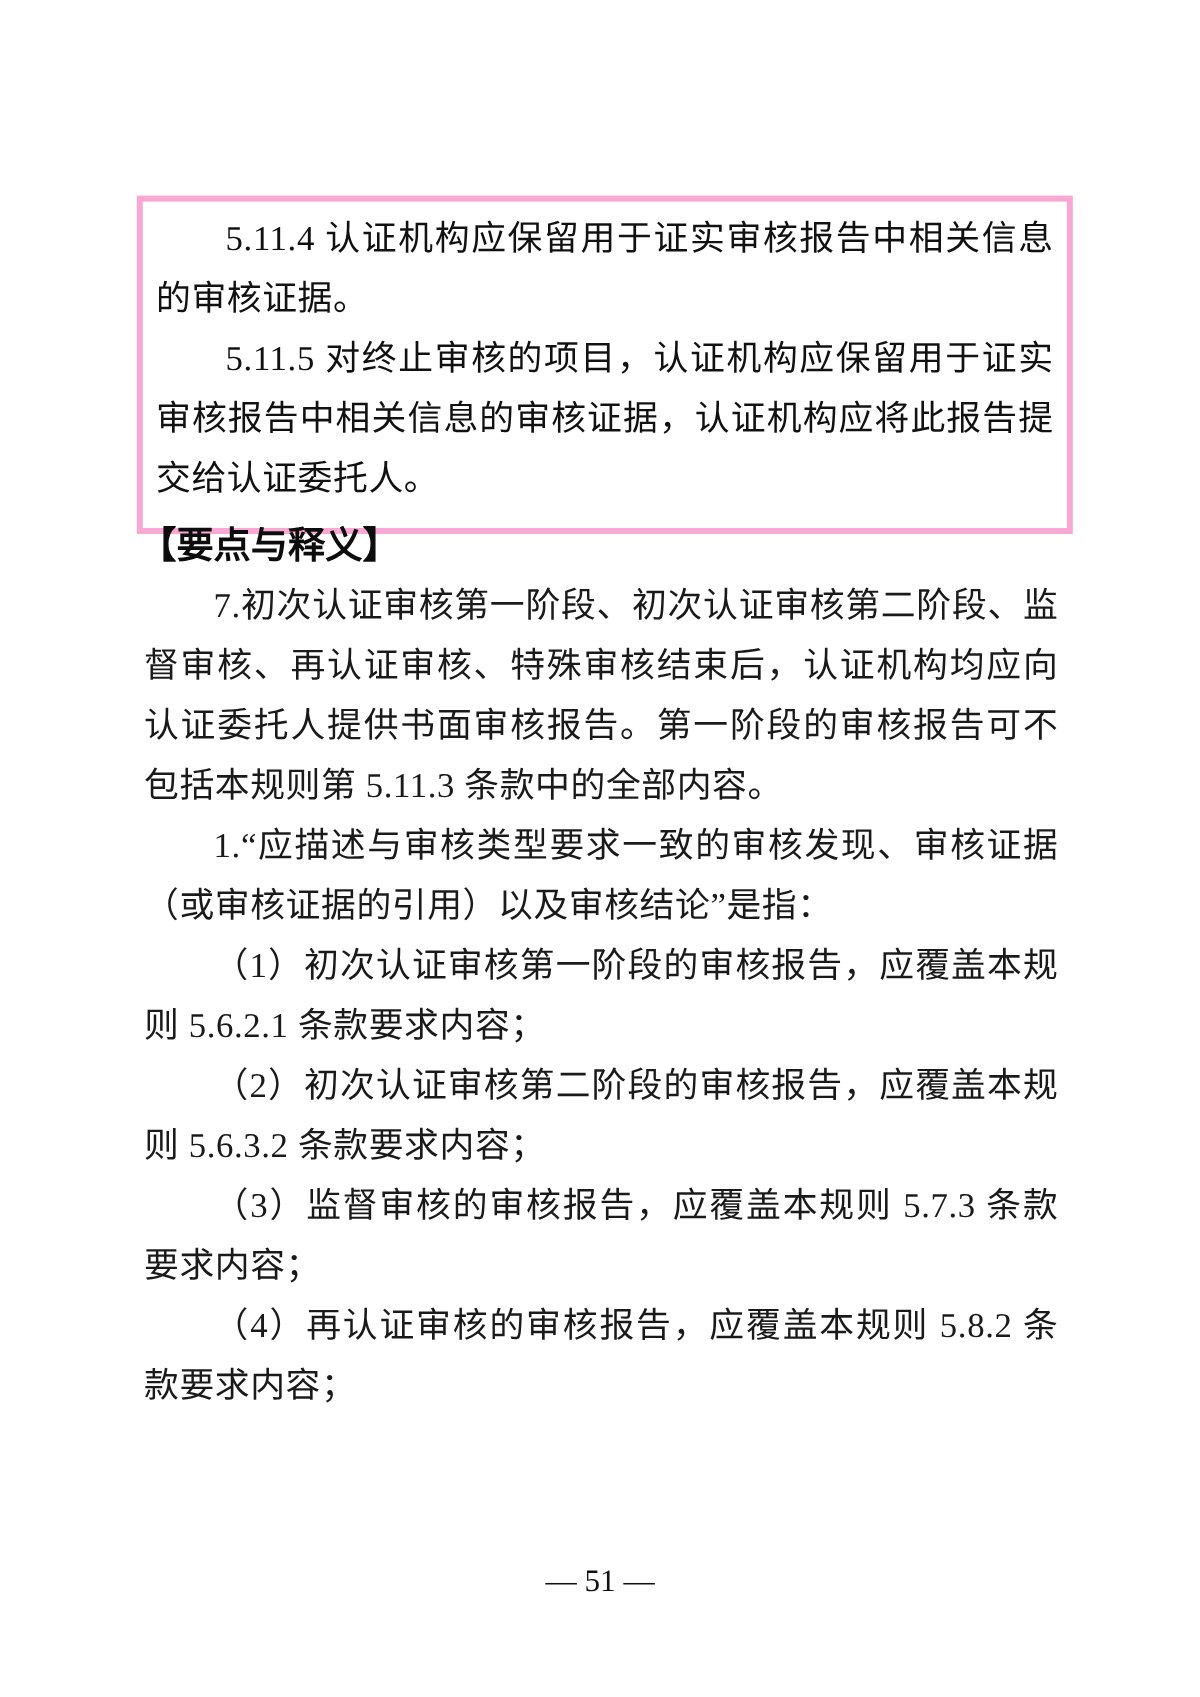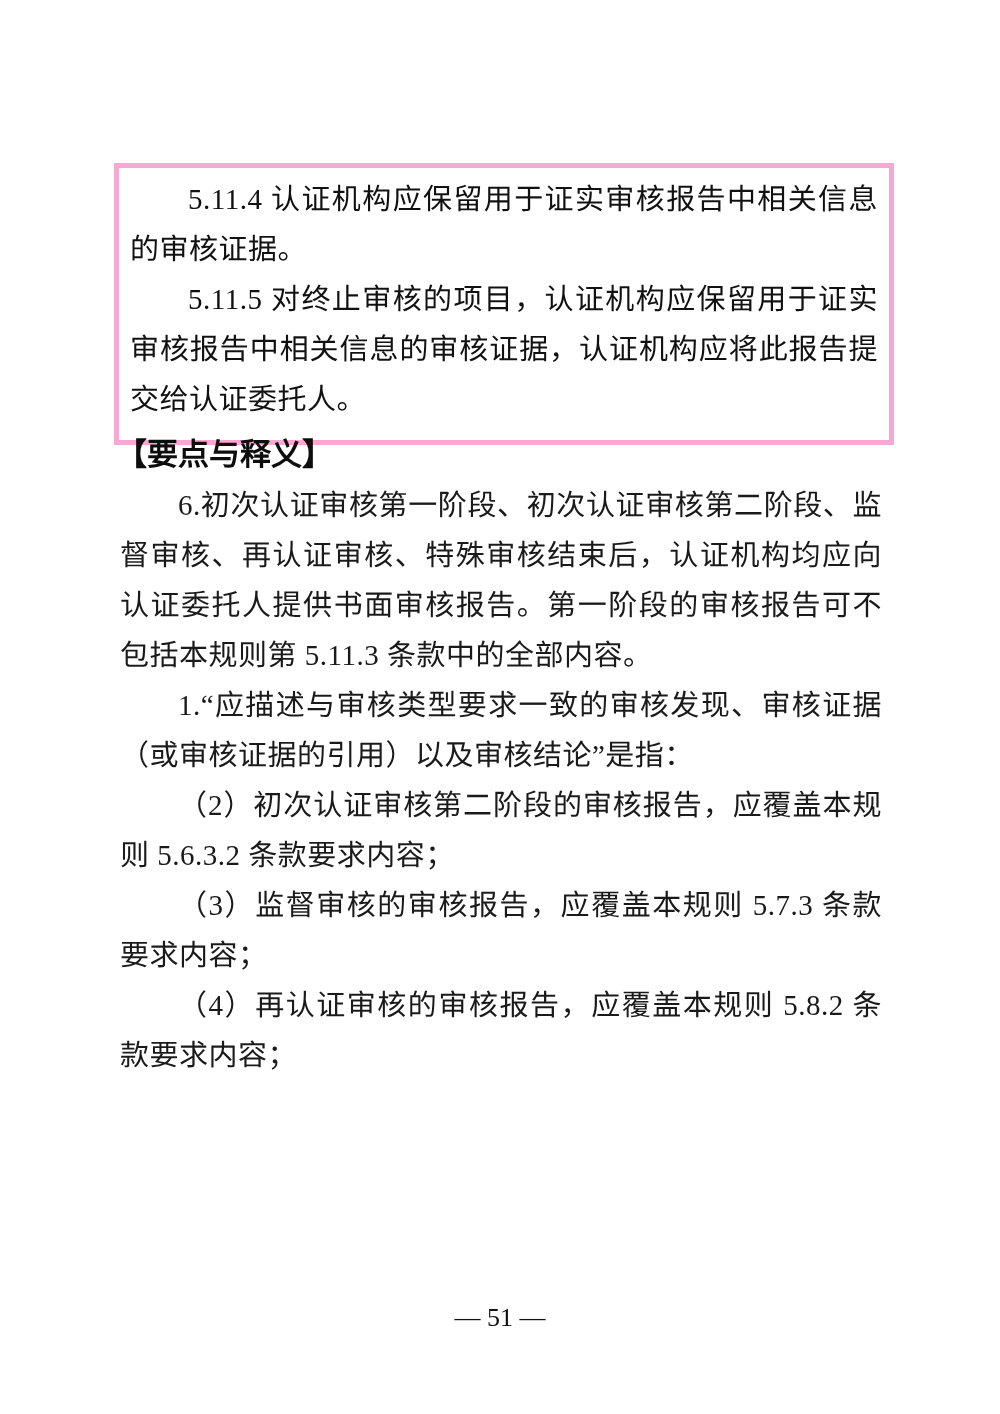--- a/index.html
+++ b/index.html
@@ -81,22 +81,23 @@
 <div class="page">
 
   <div class="quote-box">
     <p>5.11.4 认证机构应保留用于证实审核报告中相关信息的审核证据。</p>
     <p>5.11.5 对终止审核的项目，认证机构应保留用于证实审核报告中相关信息的审核证据，认证机构应将此报告提交给认证委托人。</p>
   </div>
 
   <h2 class="section-heading">【要点与释义】</h2>
 
   <div class="body-text">
-    <p>6.初次认证审核第一阶段、初次认证审核第二阶段、监督审核、再认证审核、特殊审核结束后，认证机构均应向认证委托人提供书面审核报告。第一阶段的审核报告可不包括本规则第 5.11.3 条款中的全部内容。</p>
+    <p>7.初次认证审核第一阶段、初次认证审核第二阶段、监督审核、再认证审核、特殊审核结束后，认证机构均应向认证委托人提供书面审核报告。第一阶段的审核报告可不包括本规则第 5.11.3 条款中的全部内容。</p>
     <p>1.“应描述与审核类型要求一致的审核发现、审核证据（或审核证据的引用）以及审核结论”是指：</p>
+    <p>（1）初次认证审核第一阶段的审核报告，应覆盖本规则 5.6.2.1 条款要求内容；</p>
     <p>（2）初次认证审核第二阶段的审核报告，应覆盖本规则 5.6.3.2 条款要求内容；</p>
     <p>（3）监督审核的审核报告，应覆盖本规则 5.7.3 条款要求内容；</p>
     <p>（4）再认证审核的审核报告，应覆盖本规则 5.8.2 条款要求内容；</p>
   </div>
 
   <div class="page-footer">— 51 —</div>
 
 </div>
 
 </body></html>

